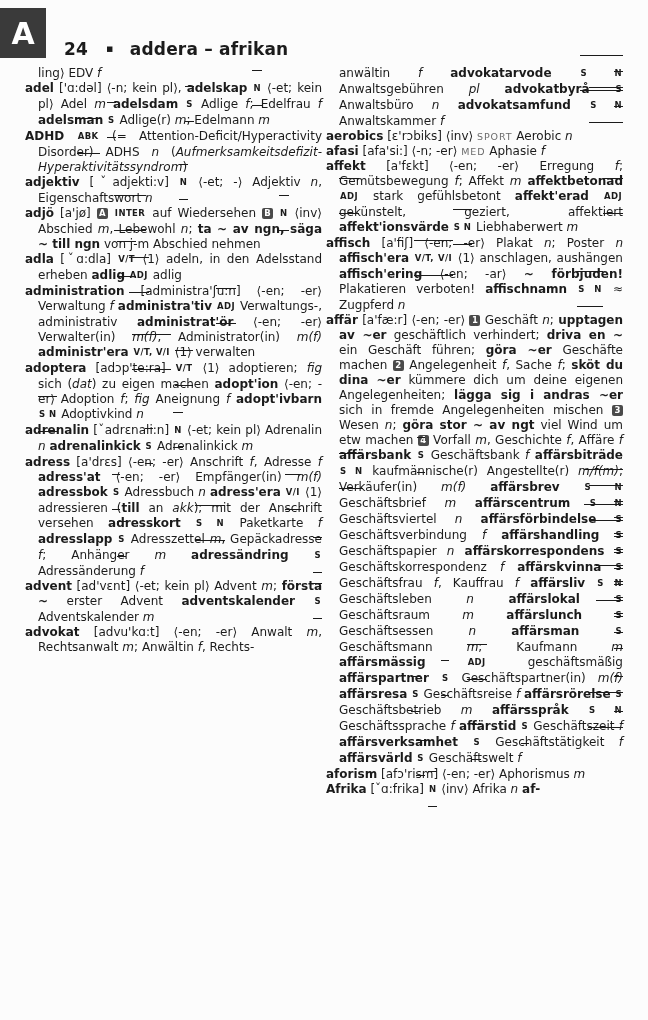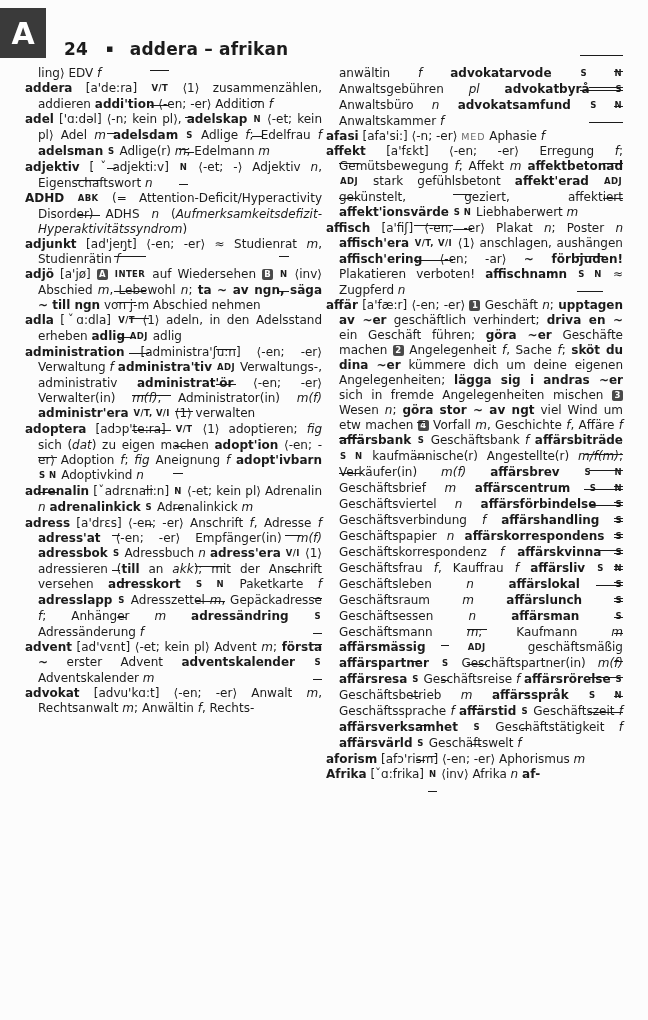--- a/index.html
+++ b/index.html
@@ -52,36 +52,35 @@
     <span>A</span>
   </div>
   <div class="header">
     <span class="pagenum">24</span>
     <span class="bullet">▪</span>
     <span class="range">addera – afrikan</span>
   </div>
   <div class="columns">
     <div class="col" id="col-left">
         <p class="entry cont"><span>ling⟩ EDV </span><span class="i">f</span></p>
-        <p class="entry"><span class="b">addera</span><span> [a'de:ra] </span><span class="tag">V/T</span><span> ⟨1⟩ zusammenzählen, addieren </span><span class="b">addi'tion</span><span> ⟨-en; -er⟩ Addition </span><span class="i">f</span></p>
         <p class="entry"><span class="b">adel</span><span> ['ɑ:dəl] ⟨-n; kein pl⟩, </span><span class="b">adelskap</span><span> </span><span class="tag">N</span><span> ⟨-et; kein pl⟩ Adel </span><span class="i">m</span><span> </span><span class="b">adelsdam</span><span> </span><span class="tag">S</span><span> Adlige </span><span class="i">f</span><span>; Edelfrau </span><span class="i">f</span><span> </span><span class="b">adelsman</span><span> </span><span class="tag">S</span><span> Adlige(r) </span><span class="i">m</span><span>; Edelmann </span><span class="i">m</span></p>
+        <p class="entry"><span class="b">ADHD</span><span> </span><span class="tag">ABK</span><span> (= Attention-Deficit/Hyperactivity Disorder) ADHS </span><span class="i">n</span><span> (</span><span class="i">Aufmerksamkeitsdefizit-Hyperaktivitätssyndrom</span><span>)</span></p>
         <p class="entry"><span class="b">adjektiv</span><span> [ˇadjekti:v] </span><span class="tag">N</span><span> ⟨-et; -⟩ Adjektiv </span><span class="i">n</span><span>, Eigenschaftswort </span><span class="i">n</span></p>
-        <p class="entry"><span class="b">ADHD</span><span> </span><span class="tag">ABK</span><span> (= Attention-Deficit/Hyperactivity Disorder) ADHS </span><span class="i">n</span><span> (</span><span class="i">Aufmerksamkeitsdefizit-Hyperaktivitätssyndrom</span><span>)</span></p>
-        <p class="entry"><span class="b">adjunkt</span><span> [ad'jeŋt] ⟨-en; -er⟩ ≈ Studienrat </span><span class="i">m</span><span>, Studienrätin </span><span class="i">f</span></p>
         <p class="entry"><span class="b">adjö</span><span> [a'jø] </span><span class="box">A</span><span> </span><span class="tag">INTER</span><span> auf Wiedersehen </span><span class="box">B</span><span> </span><span class="tag">N</span><span> ⟨inv⟩ Abschied </span><span class="i">m</span><span>, Lebewohl </span><span class="i">n</span><span>; </span><span class="b">ta ~ av ngn, säga ~ till ngn</span><span> von j-m Abschied nehmen</span></p>
         <p class="entry"><span class="b">adla</span><span> [ˇɑ:dla] </span><span class="tag">V/T</span><span> ⟨1⟩ adeln, in den Adelsstand erheben </span><span class="b">adlig</span><span> </span><span class="tag">ADJ</span><span> adlig</span></p>
         <p class="entry"><span class="b">administration</span><span> [administra'ʃu:n] ⟨-en; -er⟩ Verwaltung </span><span class="i">f</span><span> </span><span class="b">administra'tiv</span><span> </span><span class="tag">ADJ</span><span> Verwaltungs-, administrativ </span><span class="b">administrat'ör</span><span> ⟨-en; -er⟩ Verwalter(in) </span><span class="i">m(f)</span><span>, Administrator(in) </span><span class="i">m(f)</span><span> </span><span class="b">administr'era</span><span> </span><span class="tag">V/T, V/I</span><span> ⟨1⟩ verwalten</span></p>
         <p class="entry"><span class="b">adoptera</span><span> [adɔp'te:ra] </span><span class="tag">V/T</span><span> ⟨1⟩ adoptieren; </span><span class="i">fig</span><span> sich (</span><span class="i">dat</span><span>) zu eigen machen </span><span class="b">adopt'ion</span><span> ⟨-en; -er⟩ Adoption </span><span class="i">f</span><span>; </span><span class="i">fig</span><span> Aneignung </span><span class="i">f</span><span> </span><span class="b">adopt'ivbarn</span><span> </span><span class="tag">S N</span><span> Adoptivkind </span><span class="i">n</span></p>
         <p class="entry"><span class="b">adrenalin</span><span> [ˇadrɛnali:n] </span><span class="tag">N</span><span> ⟨-et; kein pl⟩ Adrenalin </span><span class="i">n</span><span> </span><span class="b">adrenalinkick</span><span> </span><span class="tag">S</span><span> Adrenalinkick </span><span class="i">m</span></p>
         <p class="entry"><span class="b">adress</span><span> [a'drɛs] ⟨-en; -er⟩ Anschrift </span><span class="i">f</span><span>, Adresse </span><span class="i">f</span><span> </span><span class="b">adress'at</span><span> ⟨-en; -er⟩ Empfänger(in) </span><span class="i">m(f)</span><span> </span><span class="b">adressbok</span><span> </span><span class="tag">S</span><span> Adressbuch </span><span class="i">n</span><span> </span><span class="b">adress'era</span><span> </span><span class="tag">V/I</span><span> ⟨1⟩ adressieren (</span><span class="b">till</span><span> an </span><span class="i">akk</span><span>); mit der Anschrift versehen </span><span class="b">adresskort</span><span> </span><span class="tag">S N</span><span> Paketkarte </span><span class="i">f</span><span> </span><span class="b">adresslapp</span><span> </span><span class="tag">S</span><span> Adresszettel </span><span class="i">m</span><span>, Gepäckadresse </span><span class="i">f</span><span>; Anhänger </span><span class="i">m</span><span> </span><span class="b">adressändring</span><span> </span><span class="tag">S</span><span> Adressänderung </span><span class="i">f</span></p>
         <p class="entry"><span class="b">advent</span><span> [ad'vɛnt] ⟨-et; kein pl⟩ Advent </span><span class="i">m</span><span>; </span><span class="b">första ~</span><span> erster Advent </span><span class="b">adventskalender</span><span> </span><span class="tag">S</span><span> Adventskalender </span><span class="i">m</span></p>
         <p class="entry"><span class="b">advokat</span><span> [advu'kɑ:t] ⟨-en; -er⟩ Anwalt </span><span class="i">m</span><span>, Rechtsanwalt </span><span class="i">m</span><span>; Anwältin </span><span class="i">f</span><span>, Rechts-</span></p>
       </div>
     <div class="col" id="col-right">
         <p class="entry cont"><span>anwältin </span><span class="i">f</span><span> </span><span class="b">advokatarvode</span><span> </span><span class="tag">S N</span><span> Anwaltsgebühren </span><span class="i">pl</span><span> </span><span class="b">advokatbyrå</span><span> </span><span class="tag">S</span><span> Anwaltsbüro </span><span class="i">n</span><span> </span><span class="b">advokatsamfund</span><span> </span><span class="tag">S N</span><span> Anwaltskammer </span><span class="i">f</span></p>
+        <p class="entry"><span class="b">aerobics</span><span> [ɛ'rɔbiks] ⟨inv⟩ </span><span class="sc">SPORT</span><span> Aerobic </span><span class="i">n</span></p>
         <p class="entry"><span class="b">afasi</span><span> [afa'si:] ⟨-n; -er⟩ </span><span class="sc">MED</span><span> Aphasie </span><span class="i">f</span></p>
         <p class="entry"><span class="b">affekt</span><span> [a'fɛkt] ⟨-en; -er⟩ Erregung </span><span class="i">f</span><span>; Gemütsbewegung </span><span class="i">f</span><span>; Affekt </span><span class="i">m</span><span> </span><span class="b">affektbetonad</span><span> </span><span class="tag">ADJ</span><span> stark gefühlsbetont </span><span class="b">affekt'erad</span><span> </span><span class="tag">ADJ</span><span> gekünstelt, geziert, affektiert </span><span class="b">affekt'ionsvärde</span><span> </span><span class="tag">S N</span><span> Liebhaberwert </span><span class="i">m</span></p>
         <p class="entry"><span class="b">affisch</span><span> [a'fiʃ] ⟨-en; -er⟩ Plakat </span><span class="i">n</span><span>; Poster </span><span class="i">n</span><span> </span><span class="b">affisch'era</span><span> </span><span class="tag">V/T, V/I</span><span> ⟨1⟩ anschlagen, aushängen </span><span class="b">affisch'ering</span><span> ⟨-en; -ar⟩ </span><span class="b">~ förbjuden!</span><span> Plakatieren verboten! </span><span class="b">affischnamn</span><span> </span><span class="tag">S N</span><span> ≈ Zugpferd </span><span class="i">n</span></p>
         <p class="entry"><span class="b">affär</span><span> [a'fæ:r] ⟨-en; -er⟩ </span><span class="box">1</span><span> Geschäft </span><span class="i">n</span><span>; </span><span class="b">upptagen av ~er</span><span> geschäftlich verhindert; </span><span class="b">driva en ~</span><span> ein Geschäft führen; </span><span class="b">göra ~er</span><span> Geschäfte machen </span><span class="box">2</span><span> Angelegenheit </span><span class="i">f</span><span>, Sache </span><span class="i">f</span><span>; </span><span class="b">sköt du dina ~er</span><span> kümmere dich um deine eigenen Angelegenheiten; </span><span class="b">lägga sig i andras ~er</span><span> sich in fremde Angelegenheiten mischen </span><span class="box">3</span><span> Wesen </span><span class="i">n</span><span>; </span><span class="b">göra stor ~ av ngt</span><span> viel Wind um etw machen </span><span class="box">4</span><span> Vorfall </span><span class="i">m</span><span>, Geschichte </span><span class="i">f</span><span>, Affäre </span><span class="i">f</span><span> </span><span class="b">affärsbank</span><span> </span><span class="tag">S</span><span> Geschäftsbank </span><span class="i">f</span><span> </span><span class="b">affärsbiträde</span><span> </span><span class="tag">S N</span><span> kaufmännische(r) Angestellte(r) </span><span class="i">m/f(m)</span><span>; Verkäufer(in) </span><span class="i">m(f)</span><span> </span><span class="b">affärsbrev</span><span> </span><span class="tag">S N</span><span> Geschäftsbrief </span><span class="i">m</span><span> </span><span class="b">affärscentrum</span><span> </span><span class="tag">S N</span><span> Geschäftsviertel </span><span class="i">n</span><span> </span><span class="b">affärsförbindelse</span><span> </span><span class="tag">S</span><span> Geschäftsverbindung </span><span class="i">f</span><span> </span><span class="b">affärshandling</span><span> </span><span class="tag">S</span><span> Geschäftspapier </span><span class="i">n</span><span> </span><span class="b">affärskorrespondens</span><span> </span><span class="tag">S</span><span> Geschäftskorrespondenz </span><span class="i">f</span><span> </span><span class="b">affärskvinna</span><span> </span><span class="tag">S</span><span> Geschäftsfrau </span><span class="i">f</span><span>, Kauffrau </span><span class="i">f</span><span> </span><span class="b">affärsliv</span><span> </span><span class="tag">S N</span><span> Geschäftsleben </span><span class="i">n</span><span> </span><span class="b">affärslokal</span><span> </span><span class="tag">S</span><span> Geschäftsraum </span><span class="i">m</span><span> </span><span class="b">affärslunch</span><span> </span><span class="tag">S</span><span> Geschäftsessen </span><span class="i">n</span><span> </span><span class="b">affärsman</span><span> </span><span class="tag">S</span><span> Geschäftsmann </span><span class="i">m</span><span>; Kaufmann </span><span class="i">m</span><span> </span><span class="b">affärsmässig</span><span> </span><span class="tag">ADJ</span><span> geschäftsmäßig </span><span class="b">affärspartner</span><span> </span><span class="tag">S</span><span> Geschäftspartner(in) </span><span class="i">m(f)</span><span> </span><span class="b">affärsresa</span><span> </span><span class="tag">S</span><span> Geschäftsreise </span><span class="i">f</span><span> </span><span class="b">affärsrörelse</span><span> </span><span class="tag">S</span><span> Geschäftsbetrieb </span><span class="i">m</span><span> </span><span class="b">affärsspråk</span><span> </span><span class="tag">S N</span><span> Geschäftssprache </span><span class="i">f</span><span> </span><span class="b">affärstid</span><span> </span><span class="tag">S</span><span> Geschäftszeit </span><span class="i">f</span><span> </span><span class="b">affärsverksamhet</span><span> </span><span class="tag">S</span><span> Geschäftstätigkeit </span><span class="i">f</span><span> </span><span class="b">affärsvärld</span><span> </span><span class="tag">S</span><span> Geschäftswelt </span><span class="i">f</span></p>
         <p class="entry"><span class="b">aforism</span><span> [afɔ'rism] ⟨-en; -er⟩ Aphorismus </span><span class="i">m</span></p>
         <p class="entry"><span class="b">Afrika</span><span> [ˇɑ:frika] </span><span class="tag">N</span><span> ⟨inv⟩ Afrika </span><span class="i">n</span><span> </span><span class="b">af-</span></p>
       </div>
   </div>
 </div>
 

